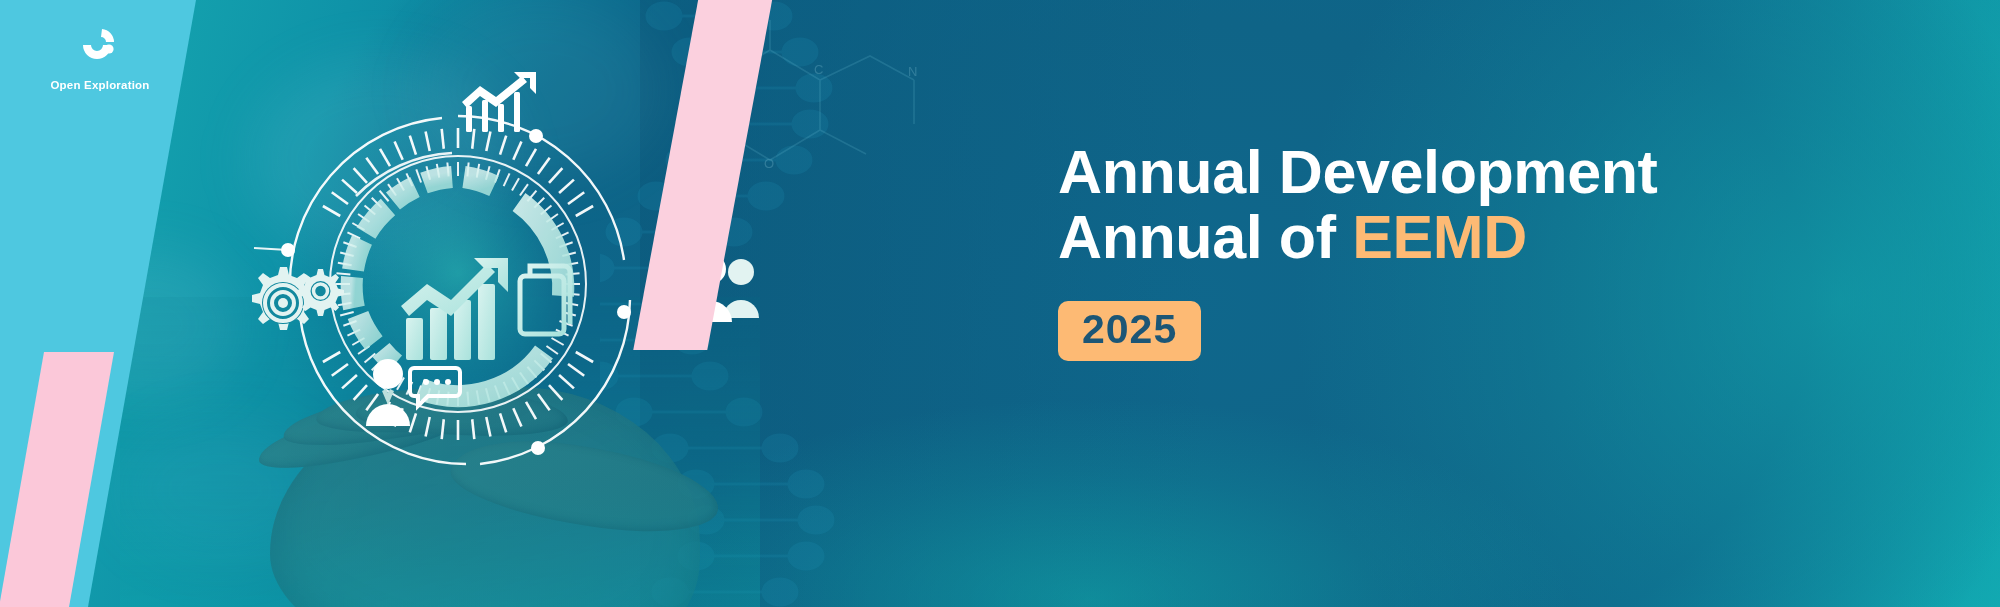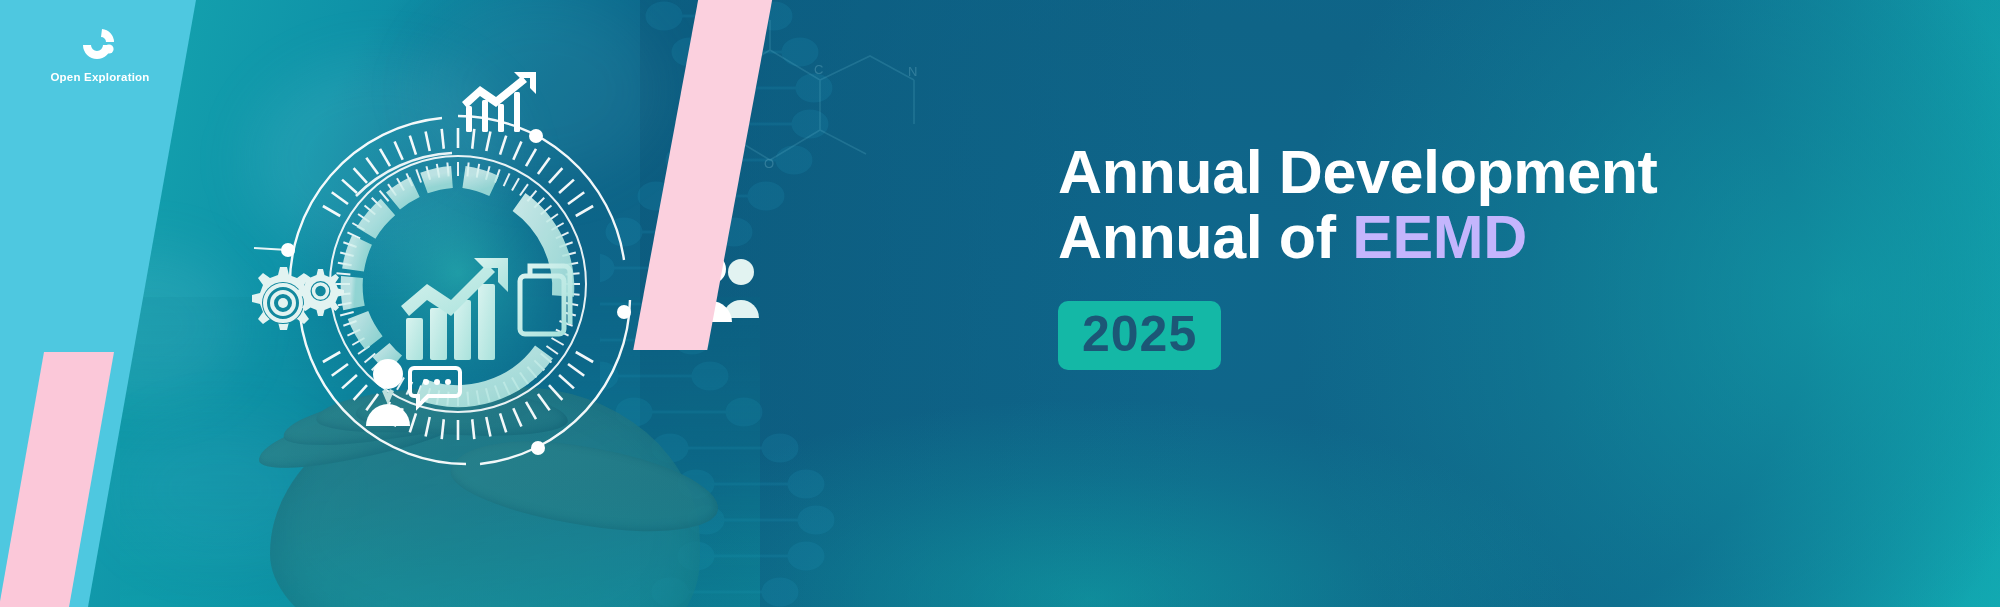--- a/index.html
+++ b/index.html
@@ -129,43 +129,43 @@
     width:860px;
   }
   .headline {
     font-size:61px;
     font-weight:bold;
     line-height:1.07;
     color:#ffffff;
     letter-spacing:-0.4px;
     white-space:nowrap;
   }
-  .headline .accent { color:#c4b5fd; }
+  .headline .accent { color:#fdba74; }
   .year-badge {
     display:inline-block;
     margin-top:30px;
     padding:7px 24px 10px 24px;
-    background:#14b8a6;
+    background:#fdba74;
     border-radius:10px;
     color:#1c5676;
-    font-size:50px;
+    font-size:41px;
     font-weight:bold;
     letter-spacing:1px;
     line-height:1.05;
   }
 
   
   .logo {
     position:absolute; left:30px; top:25px;
     width:140px;
     text-align:center;
   }
   .logo-mark { width:52px; height:44px; margin:0 auto; display:block; }
   .logo-text {
-    margin-top:2px;
+    margin-top:10px;
     color:#ffffff;
     font-size:11.5px;
     font-weight:bold;
     letter-spacing:0.2px;
     white-space:nowrap;
   }
 </style>
 </head>
 <body>
 

